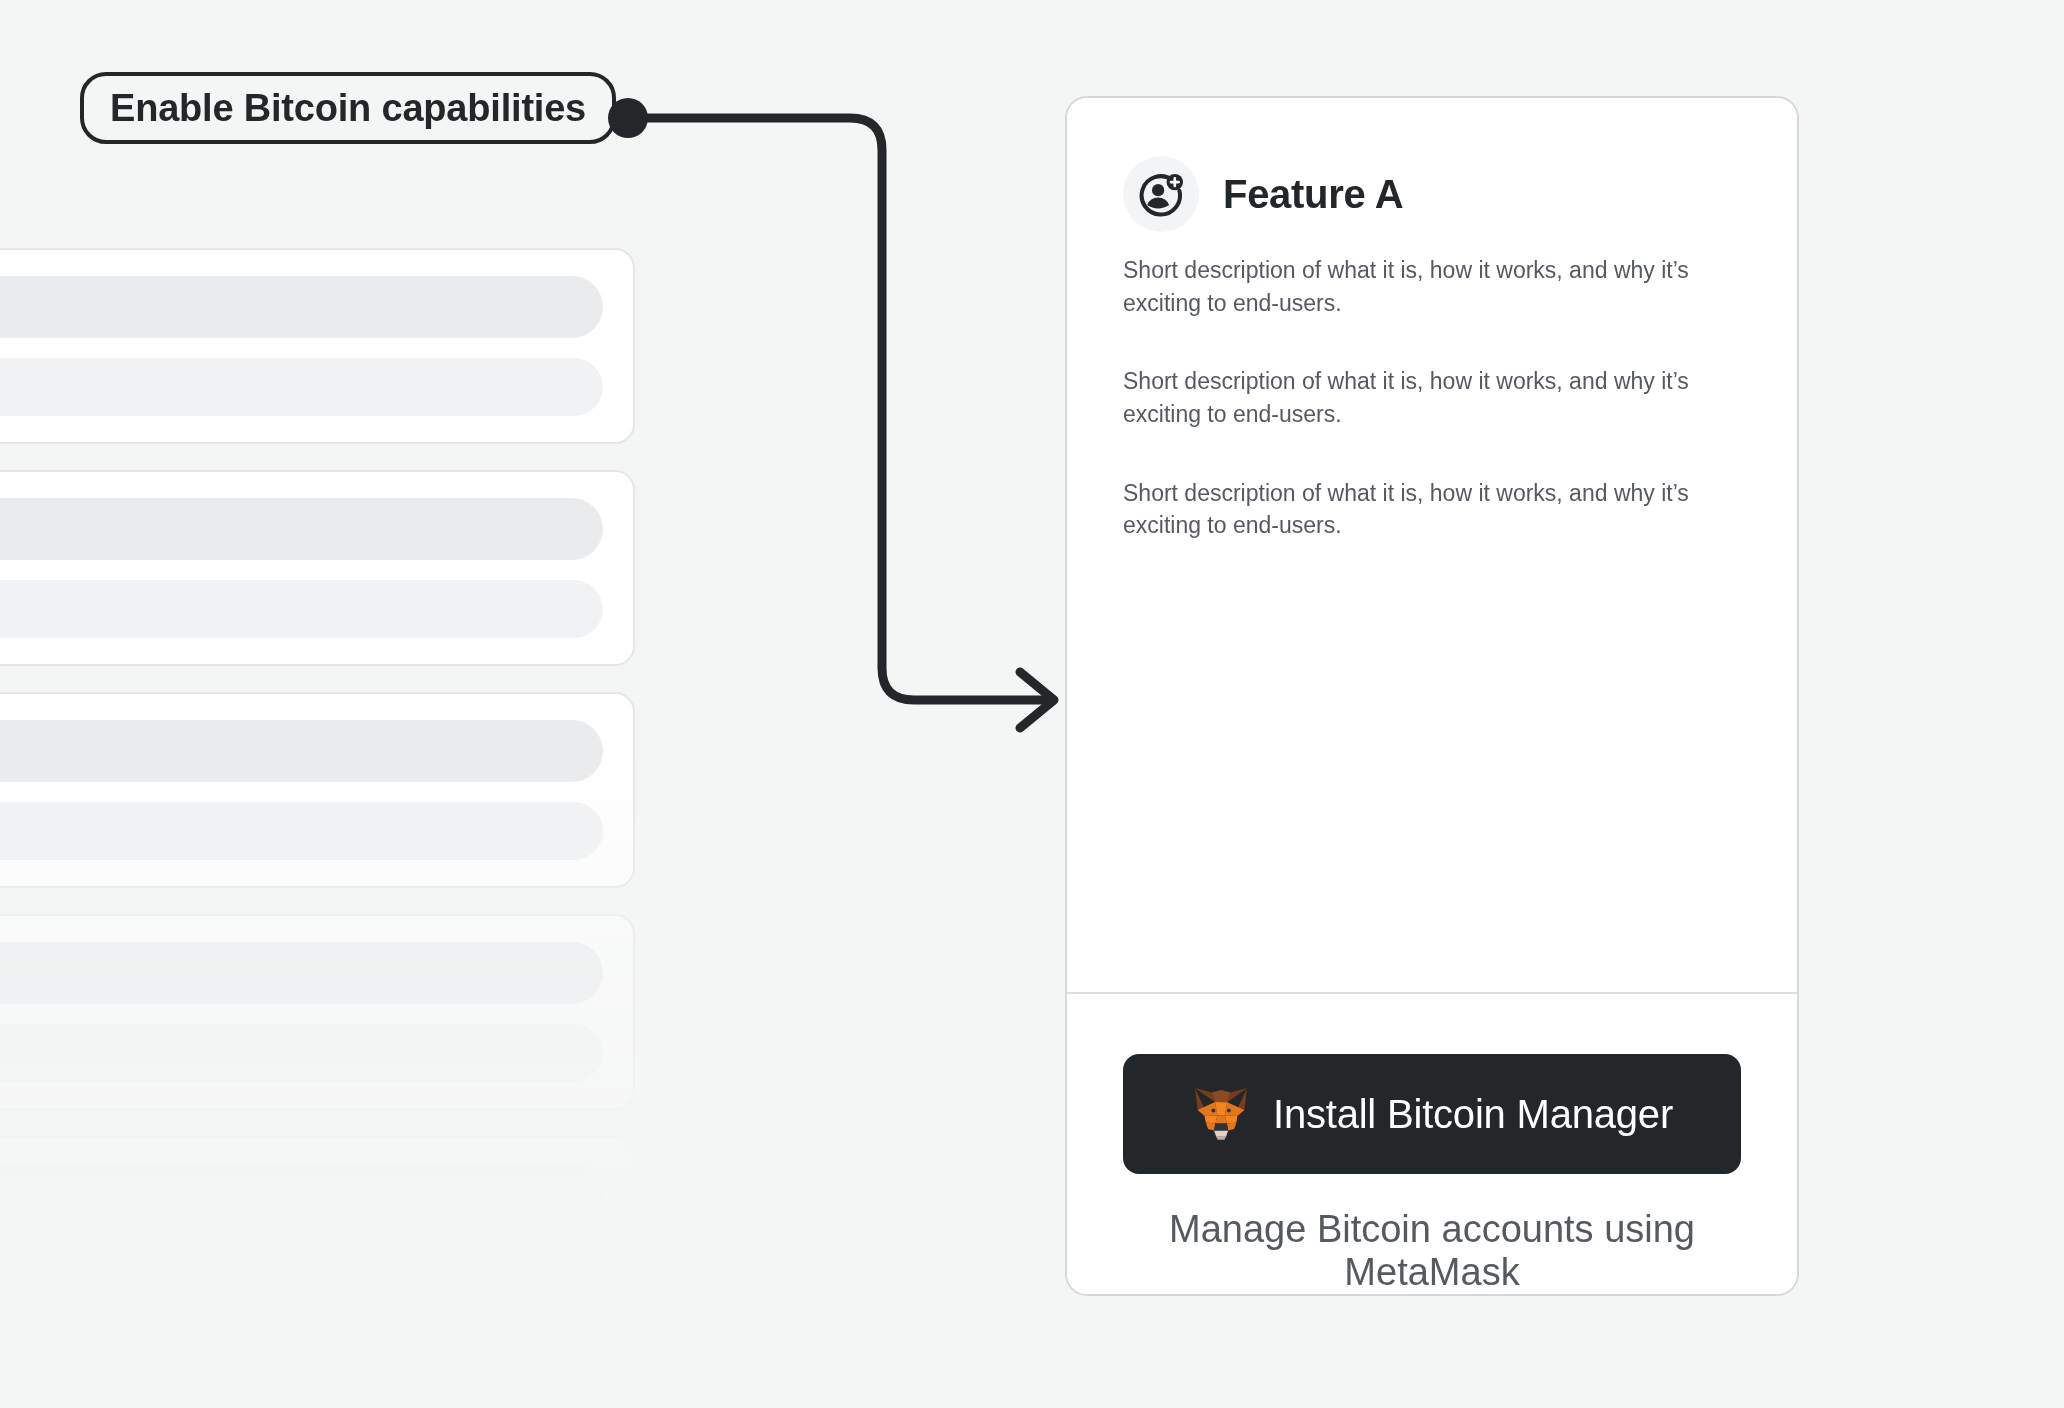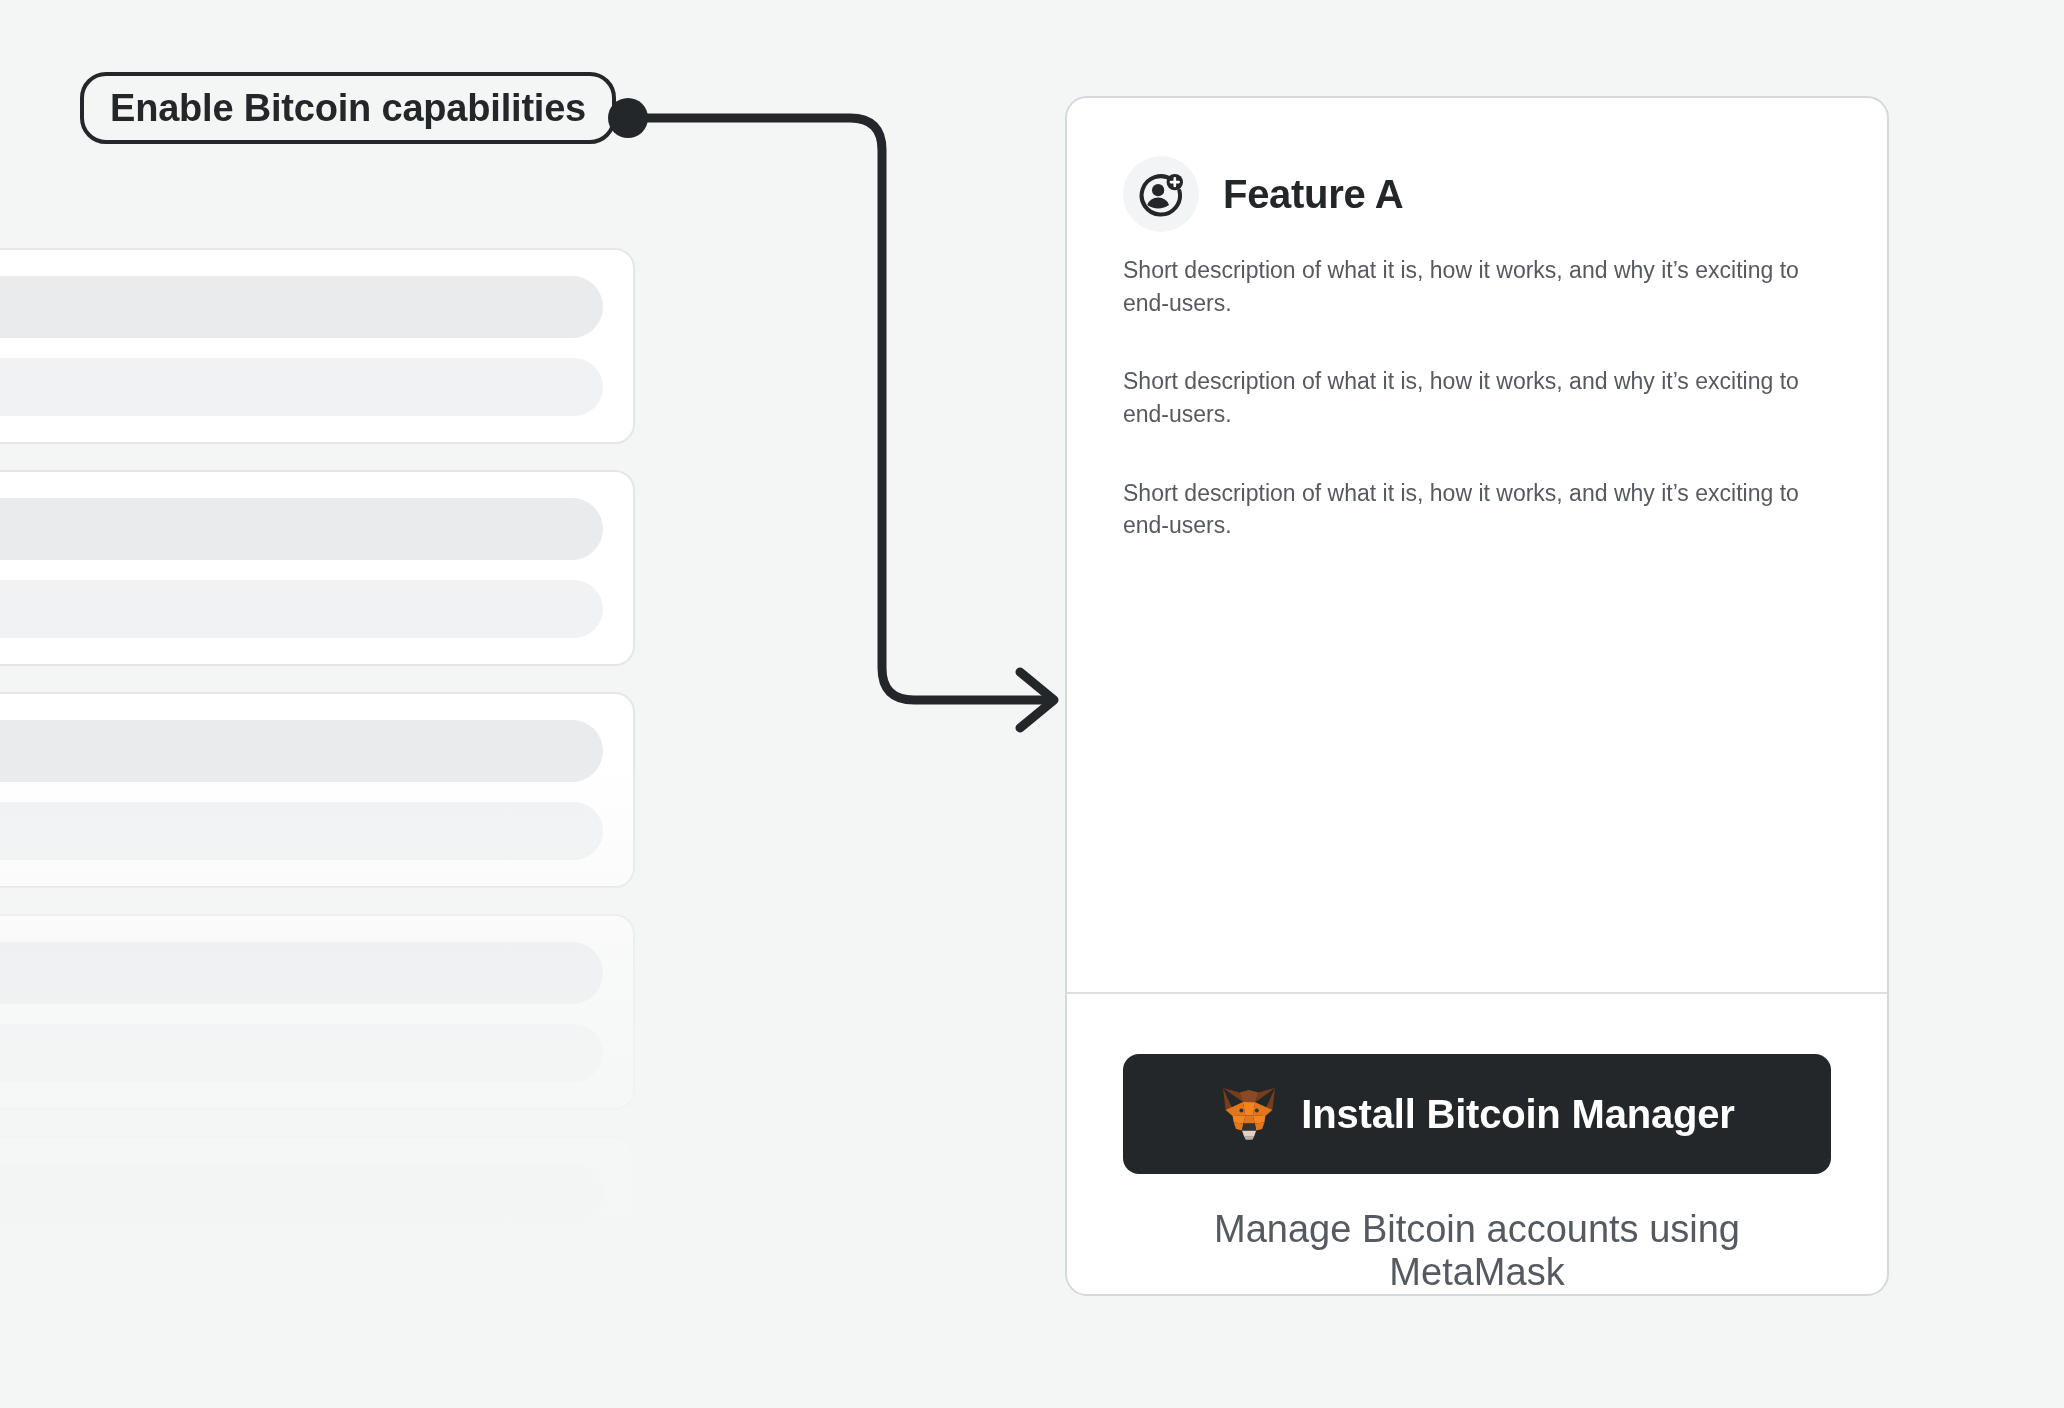--- a/index.html
+++ b/index.html
@@ -93,21 +93,21 @@
     width: 2064px;
     height: 1408px;
     pointer-events: none;
   }
 
   
   #feature-card {
     position: absolute;
     left: 1065px;
     top: 96px;
-    width: 824px;
+    width: 734px;
     height: 1200px;
     background: #FFFFFF;
     border: 2px solid #D6D9DC;
     border-radius: 22px;
     box-sizing: border-box;
     display: flex;
     flex-direction: column;
   }
   #feature-list {
     padding: 58px 56px 0 56px;
@@ -163,21 +163,21 @@
     border: none;
     border-radius: 16px;
     display: flex;
     align-items: center;
     justify-content: center;
     gap: 22px;
     cursor: pointer;
   }
   #install-button .btn-label {
     font-size: 40px;
-    font-weight: 700;
+    font-weight: 400;
     color: #FFFFFF;
     letter-spacing: -0.2px;
   }
   #install-caption {
     margin-top: 34px;
     font-size: 38px;
     color: #555A61;
   }
 </style>
 </head>

